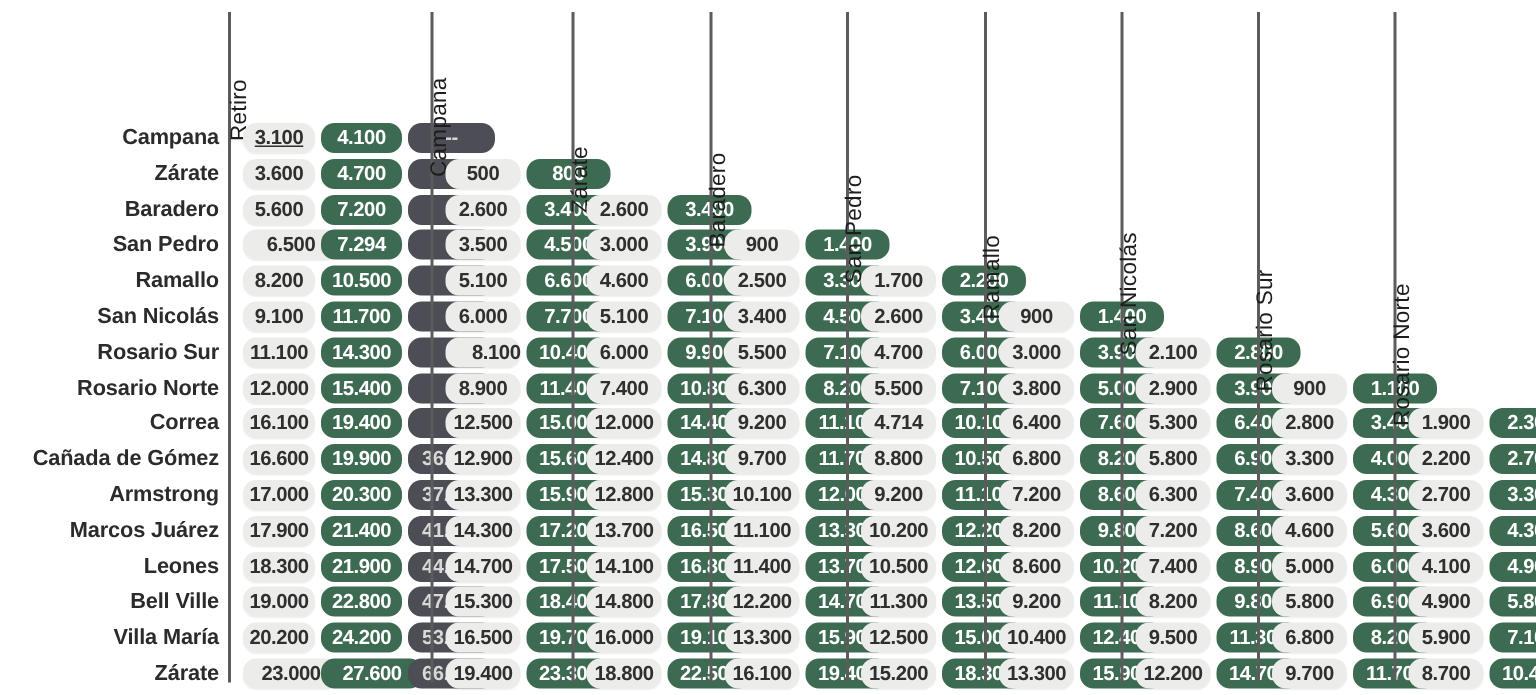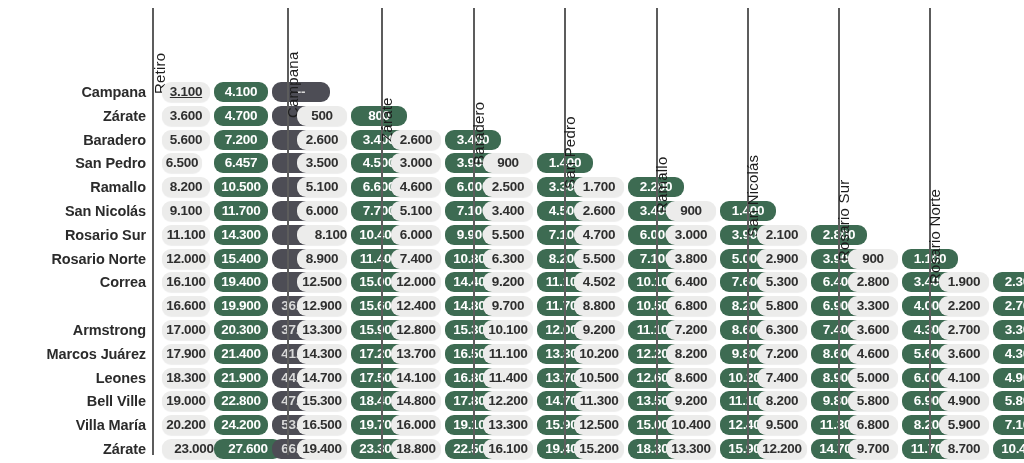--- a/index.html
+++ b/index.html
@@ -94,41 +94,42 @@
   <div class="rowlabels">
       <div class="rowlabel" style="top: 81px;">Campana</div>
       <div class="rowlabel" style="top: 104.8px;">Zárate</div>
       <div class="rowlabel" style="top: 128.6px;">Baradero</div>
       <div class="rowlabel" style="top: 152.4px;">San Pedro</div>
       <div class="rowlabel" style="top: 176.2px;">Ramallo</div>
       <div class="rowlabel" style="top: 200px;">San Nicolás</div>
       <div class="rowlabel" style="top: 223.8px;">Rosario Sur</div>
       <div class="rowlabel" style="top: 247.6px;">Rosario Norte</div>
       <div class="rowlabel" style="top: 271.4px;">Correa</div>
+      <div class="rowlabel" style="top: 295.2px;">Cañada de Gómez</div>
       <div class="rowlabel" style="top: 319px;">Armstrong</div>
       <div class="rowlabel" style="top: 342.8px;">Marcos Juárez</div>
       <div class="rowlabel" style="top: 366.6px;">Leones</div>
       <div class="rowlabel" style="top: 390.4px;">Bell Ville</div>
       <div class="rowlabel" style="top: 414.2px;">Villa María</div>
       <div class="rowlabel" style="top: 438px;">Zárate</div>
     </div>
 <div class="colgroup" style="left: 152px; width: 135px;">
       <div class="divider"></div>
       <div class="colhead" style="top: 77px; left: 16px;">Retiro</div>
       <div class="pill gray" style="top: 82px; left: 10px; width: 48px; text-decoration: underline;">3.100</div>
       <div class="pill green" style="top: 82px; left: 62px; width: 54px;">4.100</div>
       <div class="pill dark" style="top: 82px; left: 120px; width: 58px;">--</div>
       <div class="pill gray" style="top: 105.8px; left: 10px; width: 48px;">3.600</div>
       <div class="pill green" style="top: 105.8px; left: 62px; width: 54px;">4.700</div>
       <div class="pill dark" style="top: 105.8px; left: 120px; width: 58px;">--</div>
       <div class="pill gray" style="top: 129.6px; left: 10px; width: 48px;">5.600</div>
       <div class="pill green" style="top: 129.6px; left: 62px; width: 54px;">7.200</div>
       <div class="pill dark" style="top: 129.6px; left: 120px; width: 58px;">--</div>
-      <div class="pill gray" style="top: 153.4px; left: 10px; width: 40px;">6.500</div>
-      <div class="pill green" style="top: 153.4px; left: 62px; width: 54px;">6.457</div>
+      <div class="pill gray" style="top: 153.4px; left: 10px; width: 64px;">6.500</div>
+      <div class="pill green" style="top: 153.4px; left: 62px; width: 54px;">7.294</div>
       <div class="pill dark" style="top: 153.4px; left: 120px; width: 58px;">--</div>
       <div class="pill gray" style="top: 177.2px; left: 10px; width: 48px;">8.200</div>
       <div class="pill green" style="top: 177.2px; left: 62px; width: 54px;">10.500</div>
       <div class="pill dark" style="top: 177.2px; left: 120px; width: 58px;">--</div>
       <div class="pill gray" style="top: 201px; left: 10px; width: 48px;">9.100</div>
       <div class="pill green" style="top: 201px; left: 62px; width: 54px;">11.700</div>
       <div class="pill dark" style="top: 201px; left: 120px; width: 58px;">--</div>
       <div class="pill gray" style="top: 224.8px; left: 10px; width: 48px;">11.100</div>
       <div class="pill green" style="top: 224.8px; left: 62px; width: 54px;">14.300</div>
       <div class="pill dark" style="top: 224.8px; left: 120px; width: 58px;">--</div>
@@ -260,21 +261,21 @@
       <div class="divider"></div>
       <div class="colhead" style="top: 172.2px; left: 14px;">San Pedro</div>
       <div class="pill gray" style="top: 177.2px; left: 10px; width: 50px;">1.700</div>
       <div class="pill green" style="top: 177.2px; left: 64px; width: 56px;">2.200</div>
       <div class="pill gray" style="top: 201px; left: 10px; width: 50px;">2.600</div>
       <div class="pill green" style="top: 201px; left: 64px; width: 56px;">3.400</div>
       <div class="pill gray" style="top: 224.8px; left: 10px; width: 50px;">4.700</div>
       <div class="pill green" style="top: 224.8px; left: 64px; width: 56px;">6.000</div>
       <div class="pill gray" style="top: 248.6px; left: 10px; width: 50px;">5.500</div>
       <div class="pill green" style="top: 248.6px; left: 64px; width: 56px;">7.100</div>
-      <div class="pill gray" style="top: 272.4px; left: 10px; width: 50px;">4.502</div>
+      <div class="pill gray" style="top: 272.4px; left: 10px; width: 50px;">4.714</div>
       <div class="pill green" style="top: 272.4px; left: 64px; width: 56px;">10.100</div>
       <div class="pill gray" style="top: 296.2px; left: 10px; width: 50px;">8.800</div>
       <div class="pill green" style="top: 296.2px; left: 64px; width: 56px;">10.500</div>
       <div class="pill gray" style="top: 320px; left: 10px; width: 50px;">9.200</div>
       <div class="pill green" style="top: 320px; left: 64px; width: 56px;">11.100</div>
       <div class="pill gray" style="top: 343.8px; left: 10px; width: 50px;">10.200</div>
       <div class="pill green" style="top: 343.8px; left: 64px; width: 56px;">12.200</div>
       <div class="pill gray" style="top: 367.6px; left: 10px; width: 50px;">10.500</div>
       <div class="pill green" style="top: 367.6px; left: 64px; width: 56px;">12.600</div>
       <div class="pill gray" style="top: 391.4px; left: 10px; width: 50px;">11.300</div>

